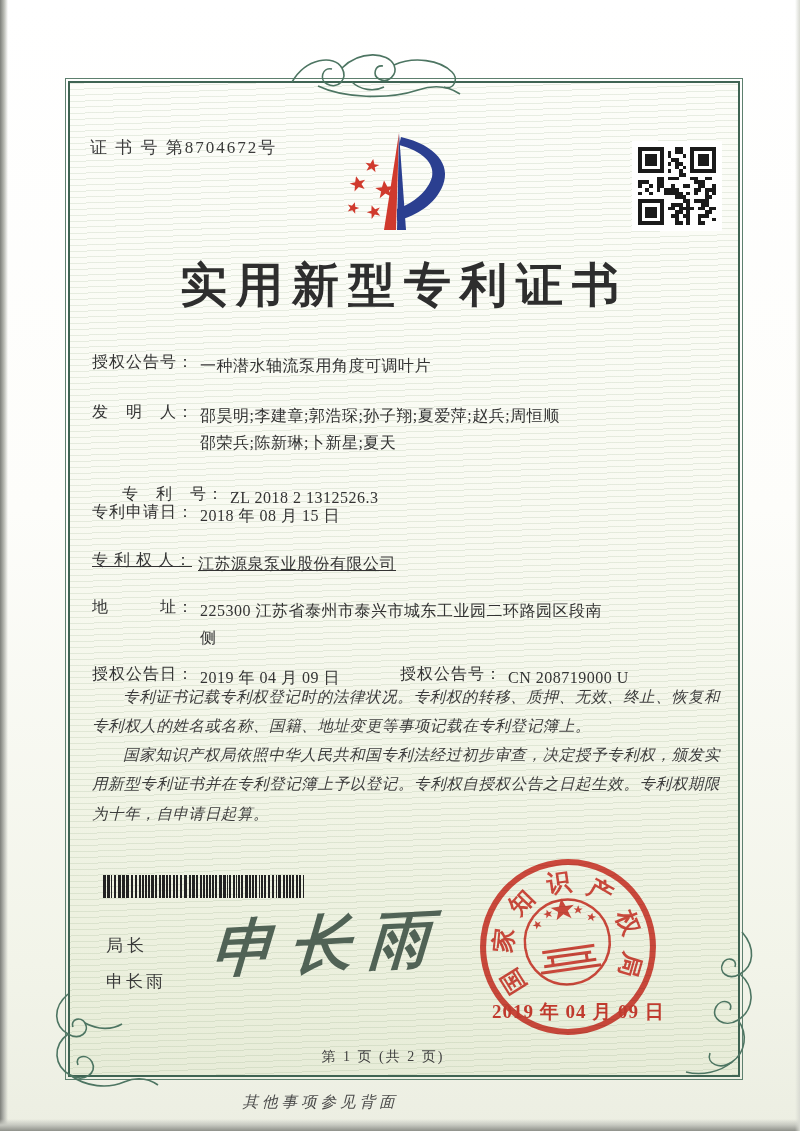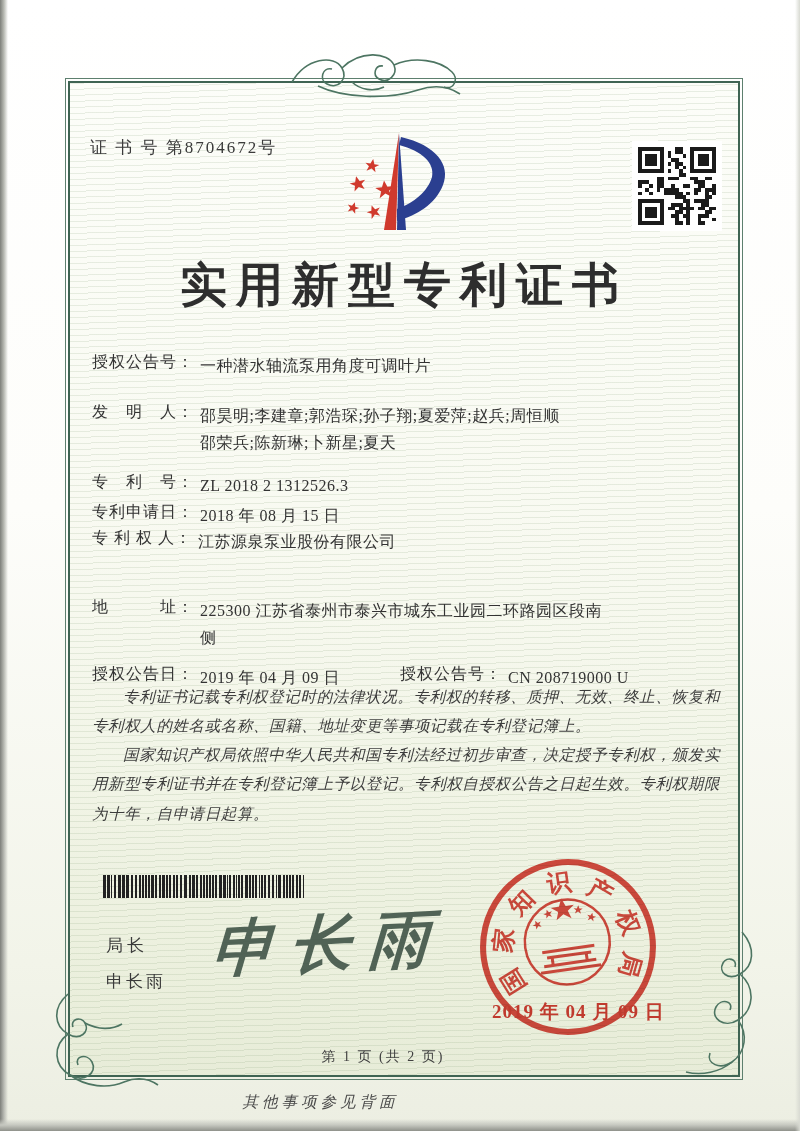--- a/index.html
+++ b/index.html
@@ -279,29 +279,29 @@
 
   <div class="row" style="top:352px;">
     <span class="lbl">授权公告号：</span>
     <span class="val">一种潜水轴流泵用角度可调叶片</span>
   </div>
   <div class="row" style="top:402px;">
     <span class="lbl">发　明　人：</span>
     <span class="val">邵昊明;李建章;郭浩琛;孙子翔;夏爱萍;赵兵;周恒顺
 邵荣兵;陈新琳;卜新星;夏天</span>
   </div>
-  <div class="row" style="top:472px;">
+  <div class="row" style="top:484px;margin-left:30px;">
     <span class="lbl">专　利　号：</span>
     <span class="val">ZL 2018 2 1312526.3</span>
   </div>
   <div class="row" style="top:502px;">
     <span class="lbl">专利申请日：</span>
     <span class="val">2018 年 08 月 15 日</span>
   </div>
-  <div class="row" style="top:528px;">
+  <div class="row" style="top:550px;text-decoration:underline;">
     <span class="lbl">专 利 权 人：</span>
     <span class="val">江苏源泉泵业股份有限公司</span>
   </div>
   <div class="row" style="top:597px;">
     <span class="lbl">地　　　址：</span>
     <span class="val">225300 江苏省泰州市泰兴市城东工业园二环路园区段南
 侧</span>
   </div>
   <div class="row row-split" style="top:648px;">
     <span class="pair">

